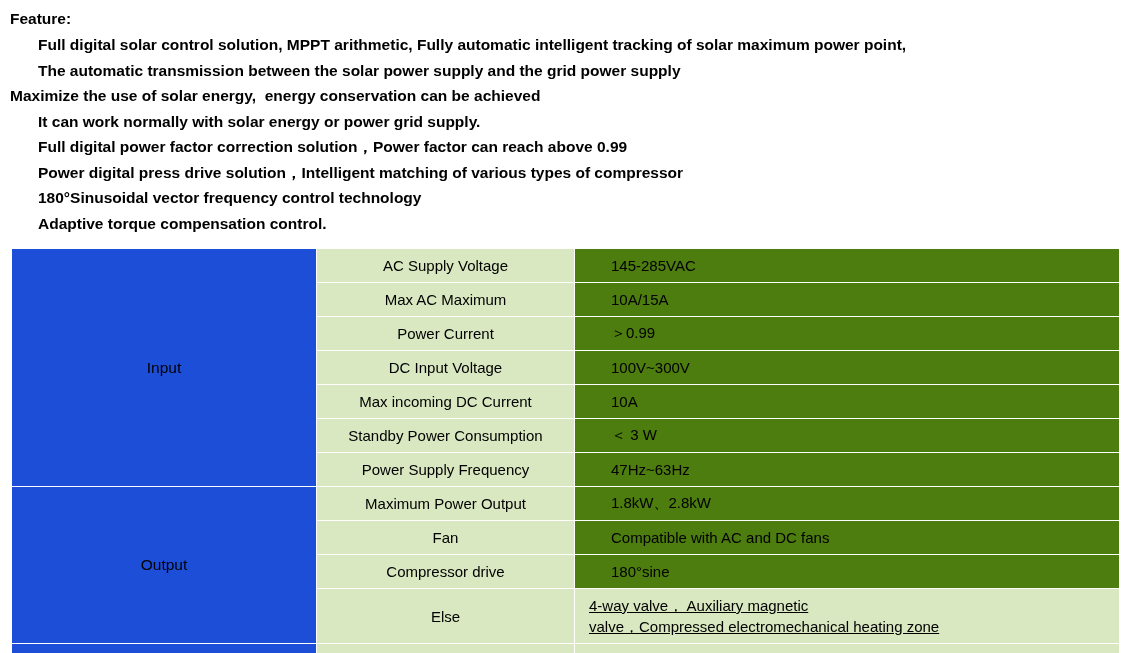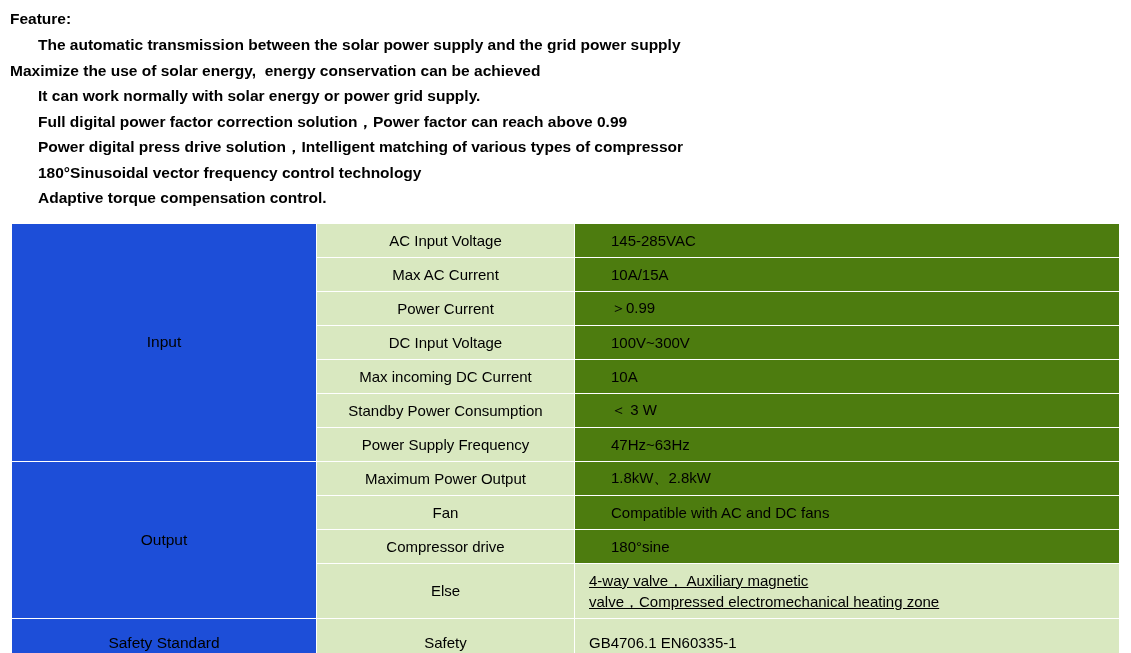--- a/index.html
+++ b/index.html
@@ -86,43 +86,44 @@
     text-decoration: underline;
   }
 </style>
 </head>
 <body>
 
 <div class="page">
 
   <div class="feature">
     <div class="feature-title">Feature:</div>
+    <div class="feature-line indent">Full digital solar control solution, MPPT arithmetic, Fully automatic intelligent tracking of solar maximum power point,</div>
     <div class="feature-line indent">The automatic transmission between the solar power supply and the grid power supply</div>
     <div class="feature-line noindent">Maximize the use of solar energy,  energy conservation can be achieved</div>
     <div class="feature-line indent">It can work normally with solar energy or power grid supply.</div>
     <div class="feature-line indent">Full digital power factor correction solution，Power factor can reach above 0.99</div>
     <div class="feature-line indent">Power digital press drive solution，Intelligent matching of various types of compressor</div>
     <div class="feature-line indent">180°Sinusoidal vector frequency control technology</div>
     <div class="feature-line indent">Adaptive torque compensation control.</div>
   </div>
 
   <table class="spec-table">
     <colgroup>
       <col class="col-cat">
         <col class="col-item">
         <col class="col-val">
     </colgroup>
     <tbody>
       <tr>
         <td class="cat" rowspan="7">Input</td>
-        <td class="item tall">AC Input Voltage</td>
+        <td class="item tall">AC Supply Voltage</td>
         <td class="val tall">145-285VAC</td>
       </tr>
       <tr>
-        <td class="item tall">Max AC Current</td>
+        <td class="item tall">Max AC Maximum</td>
         <td class="val tall">10A/15A</td>
       </tr>
       <tr>
         <td class="item tall">Power Current</td>
         <td class="val tall">＞0.99</td>
       </tr>
       <tr>
         <td class="item tall">DC Input Voltage</td>
         <td class="val tall">100V~300V</td>
       </tr>

